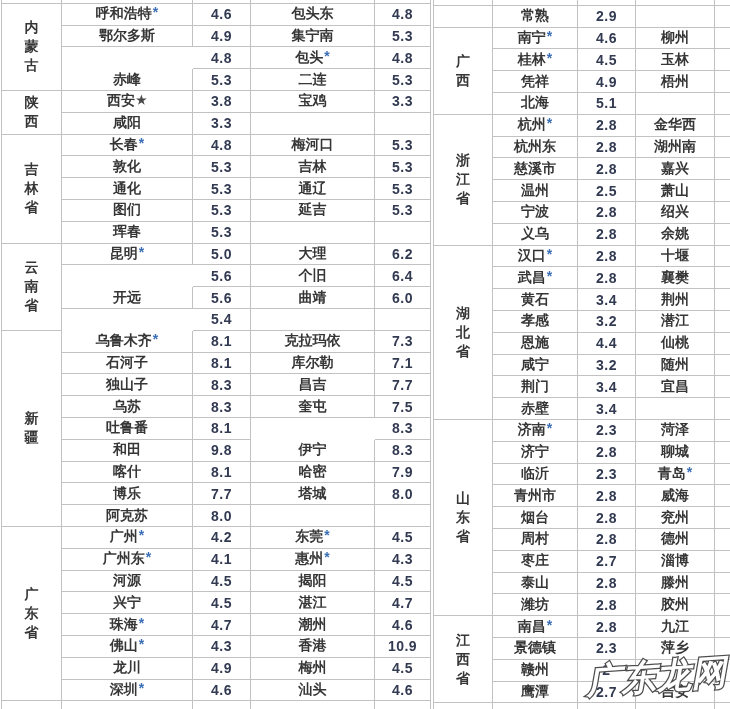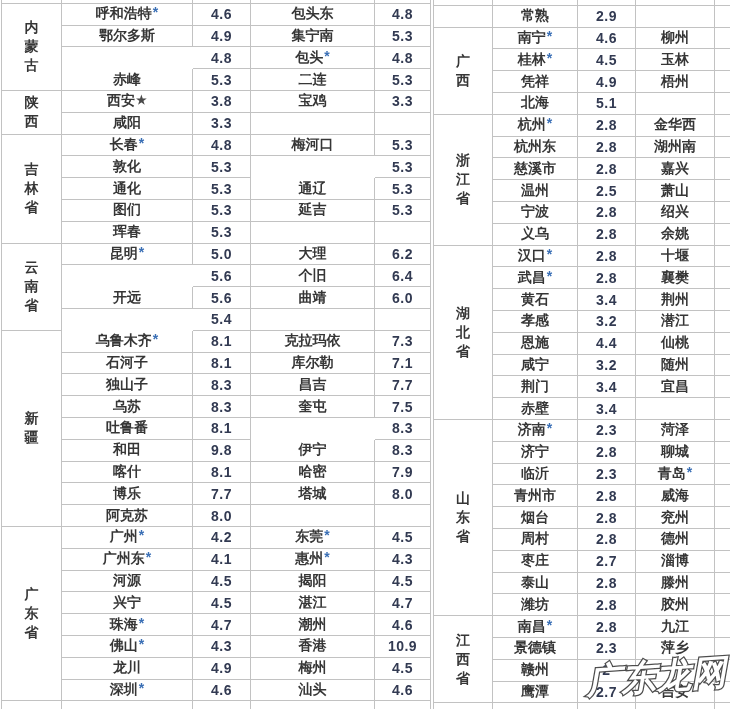--- a/index.html
+++ b/index.html
@@ -75,20 +75,21 @@
       <div>吉</div>
       <div>林</div>
       <div>省</div>
     </div>
     <div class="cell city" style="grid-area: 8 / 2;">长春<span class="marker">*</span></div>
     <div class="cell value" style="grid-area: 8 / 3;">4.8</div>
     <div class="cell city" style="grid-area: 8 / 4;">梅河口</div>
     <div class="cell value" style="grid-area: 8 / 5;">5.3</div>
     <div class="cell city" style="grid-area: 9 / 2;">敦化</div>
     <div class="cell value" style="grid-area: 9 / 3;">5.3</div>
+    <div class="cell city" style="grid-area: 9 / 4;">吉林</div>
     <div class="cell value" style="grid-area: 9 / 5;">5.3</div>
     <div class="cell city" style="grid-area: 10 / 2;">通化</div>
     <div class="cell value" style="grid-area: 10 / 3;">5.3</div>
     <div class="cell city" style="grid-area: 10 / 4;">通辽</div>
     <div class="cell value" style="grid-area: 10 / 5;">5.3</div>
     <div class="cell city" style="grid-area: 11 / 2;">图们</div>
     <div class="cell value" style="grid-area: 11 / 3;">5.3</div>
     <div class="cell city" style="grid-area: 11 / 4;">延吉</div>
     <div class="cell value" style="grid-area: 11 / 5;">5.3</div>
     <div class="cell city" style="grid-area: 12 / 2;">珲春</div>

